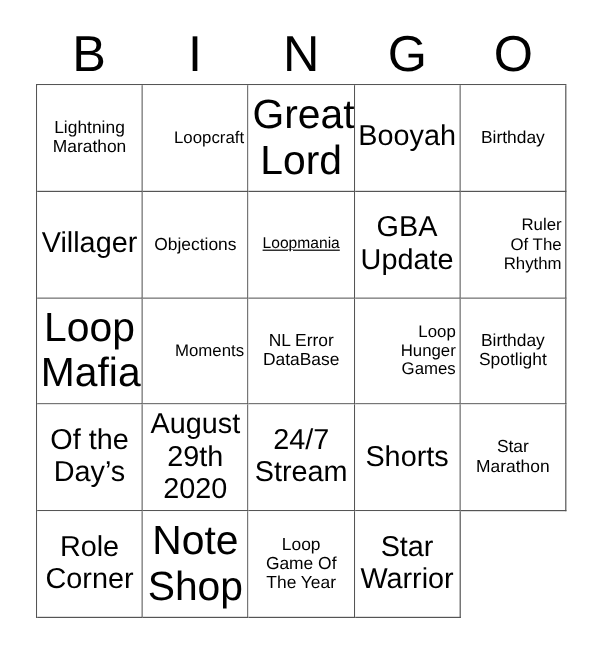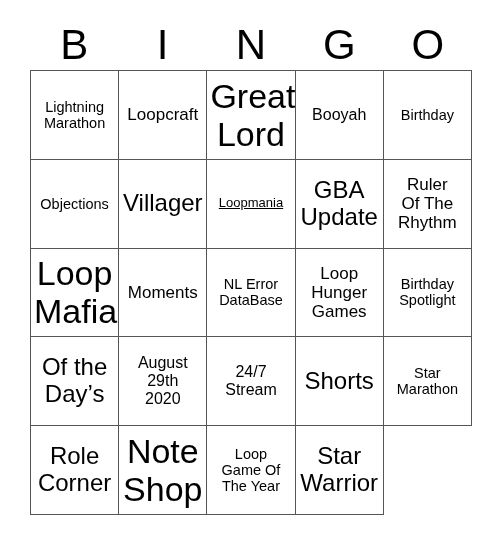--- a/index.html
+++ b/index.html
@@ -73,22 +73,22 @@
   .cell-text {
     display: block;
     width: 100%;
     line-height: 1.12;
     color: #000000;
     white-space: pre-line;
   }
   
   .fs-xs  { font-size: 13px; text-decoration: underline; }
   .fs-sm  { font-size: 14.5px; }
-  .fs-md  { font-size: 17px; }
-  .fs-lg  { font-size: 16px; }
+  .fs-md  { font-size: 14px; text-align: right; }
+  .fs-lg  { font-size: 24px; }
   .fs-xl  { font-size: 24px; }
   .fs-xxl { font-size: 34px; }
 </style>
 </head>
 <body>
 
 <div id="card">
 
   <div id="header">
     <div class="header-cell">B</div>
@@ -112,24 +112,24 @@
 Lord</span>
       </div>
     <div class="cell">
         <span class="cell-text fs-lg">Booyah</span>
       </div>
     <div class="cell">
         <span class="cell-text fs-sm">Birthday</span>
       </div>
 
     <div class="cell">
+        <span class="cell-text fs-xl">Villager</span>
+      </div>
+    <div class="cell">
         <span class="cell-text fs-sm">Objections</span>
-      </div>
-    <div class="cell">
-        <span class="cell-text fs-xl">Villager</span>
       </div>
     <div class="cell">
         <span class="cell-text fs-xs">Loopmania</span>
       </div>
     <div class="cell">
         <span class="cell-text fs-xl">GBA
 Update</span>
       </div>
 
     <div class="cell">

